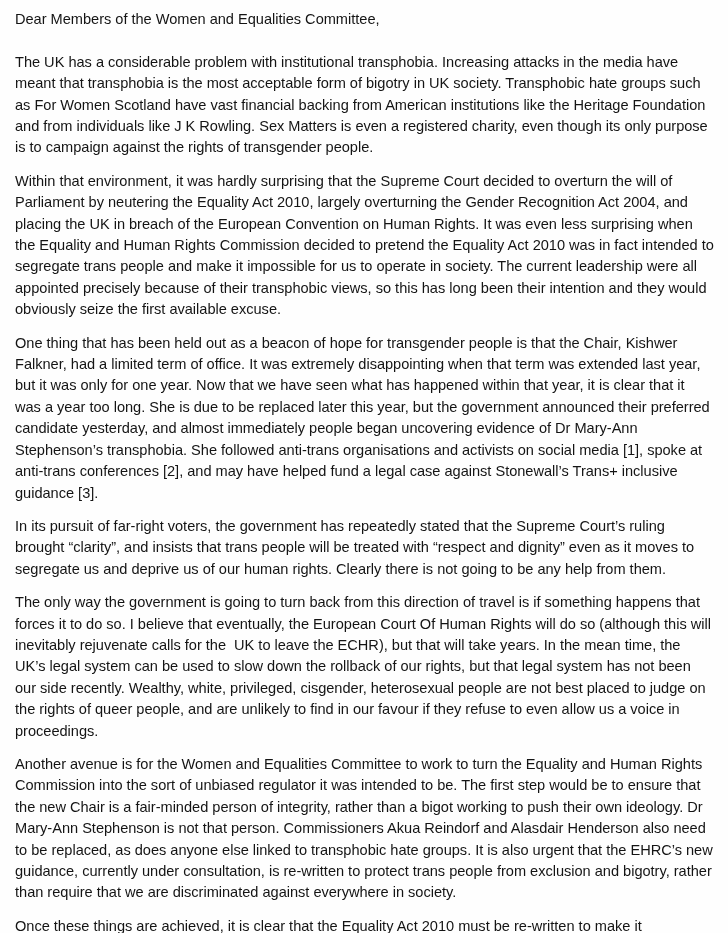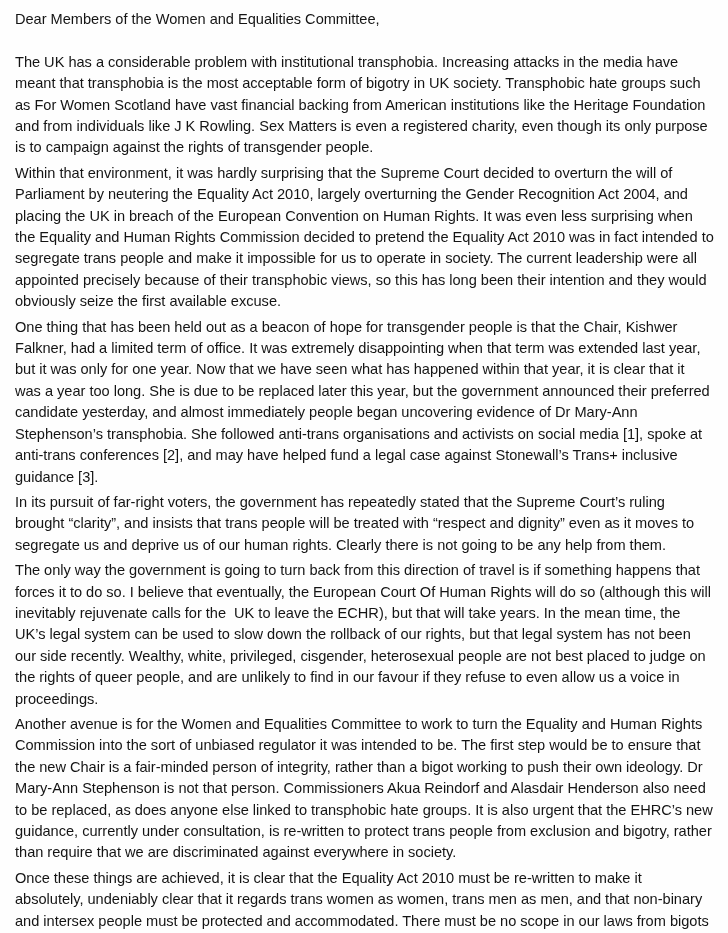--- a/index.html
+++ b/index.html
@@ -36,21 +36,21 @@
     padding: 0;
     text-align: left;
     white-space: pre-wrap;
   }
   .spacer {
     display: block;
     height: 21.4px;
   }
   
   .block-run .para + .para {
-    margin-top: 4px;
+    margin-top: 12px;
   }
 </style>
 </head>
 <body>
 
 <div class="page">
   <div class="letter-body">
 
     <p class="para">Dear Members of the Women and Equalities Committee,</p>
 

